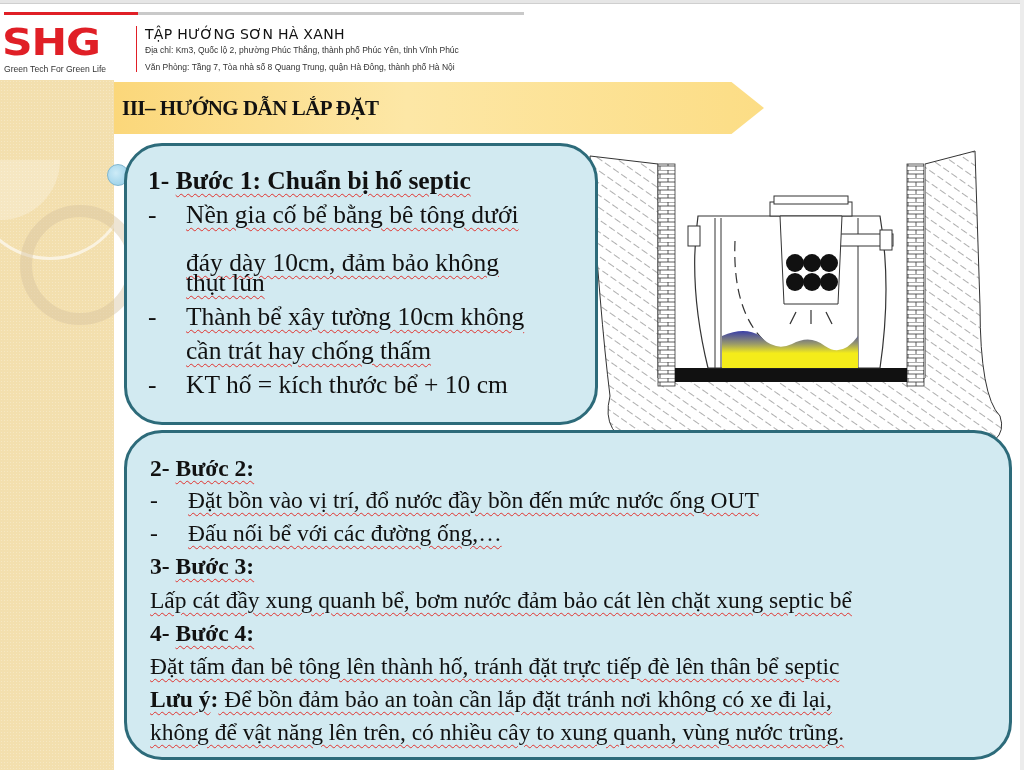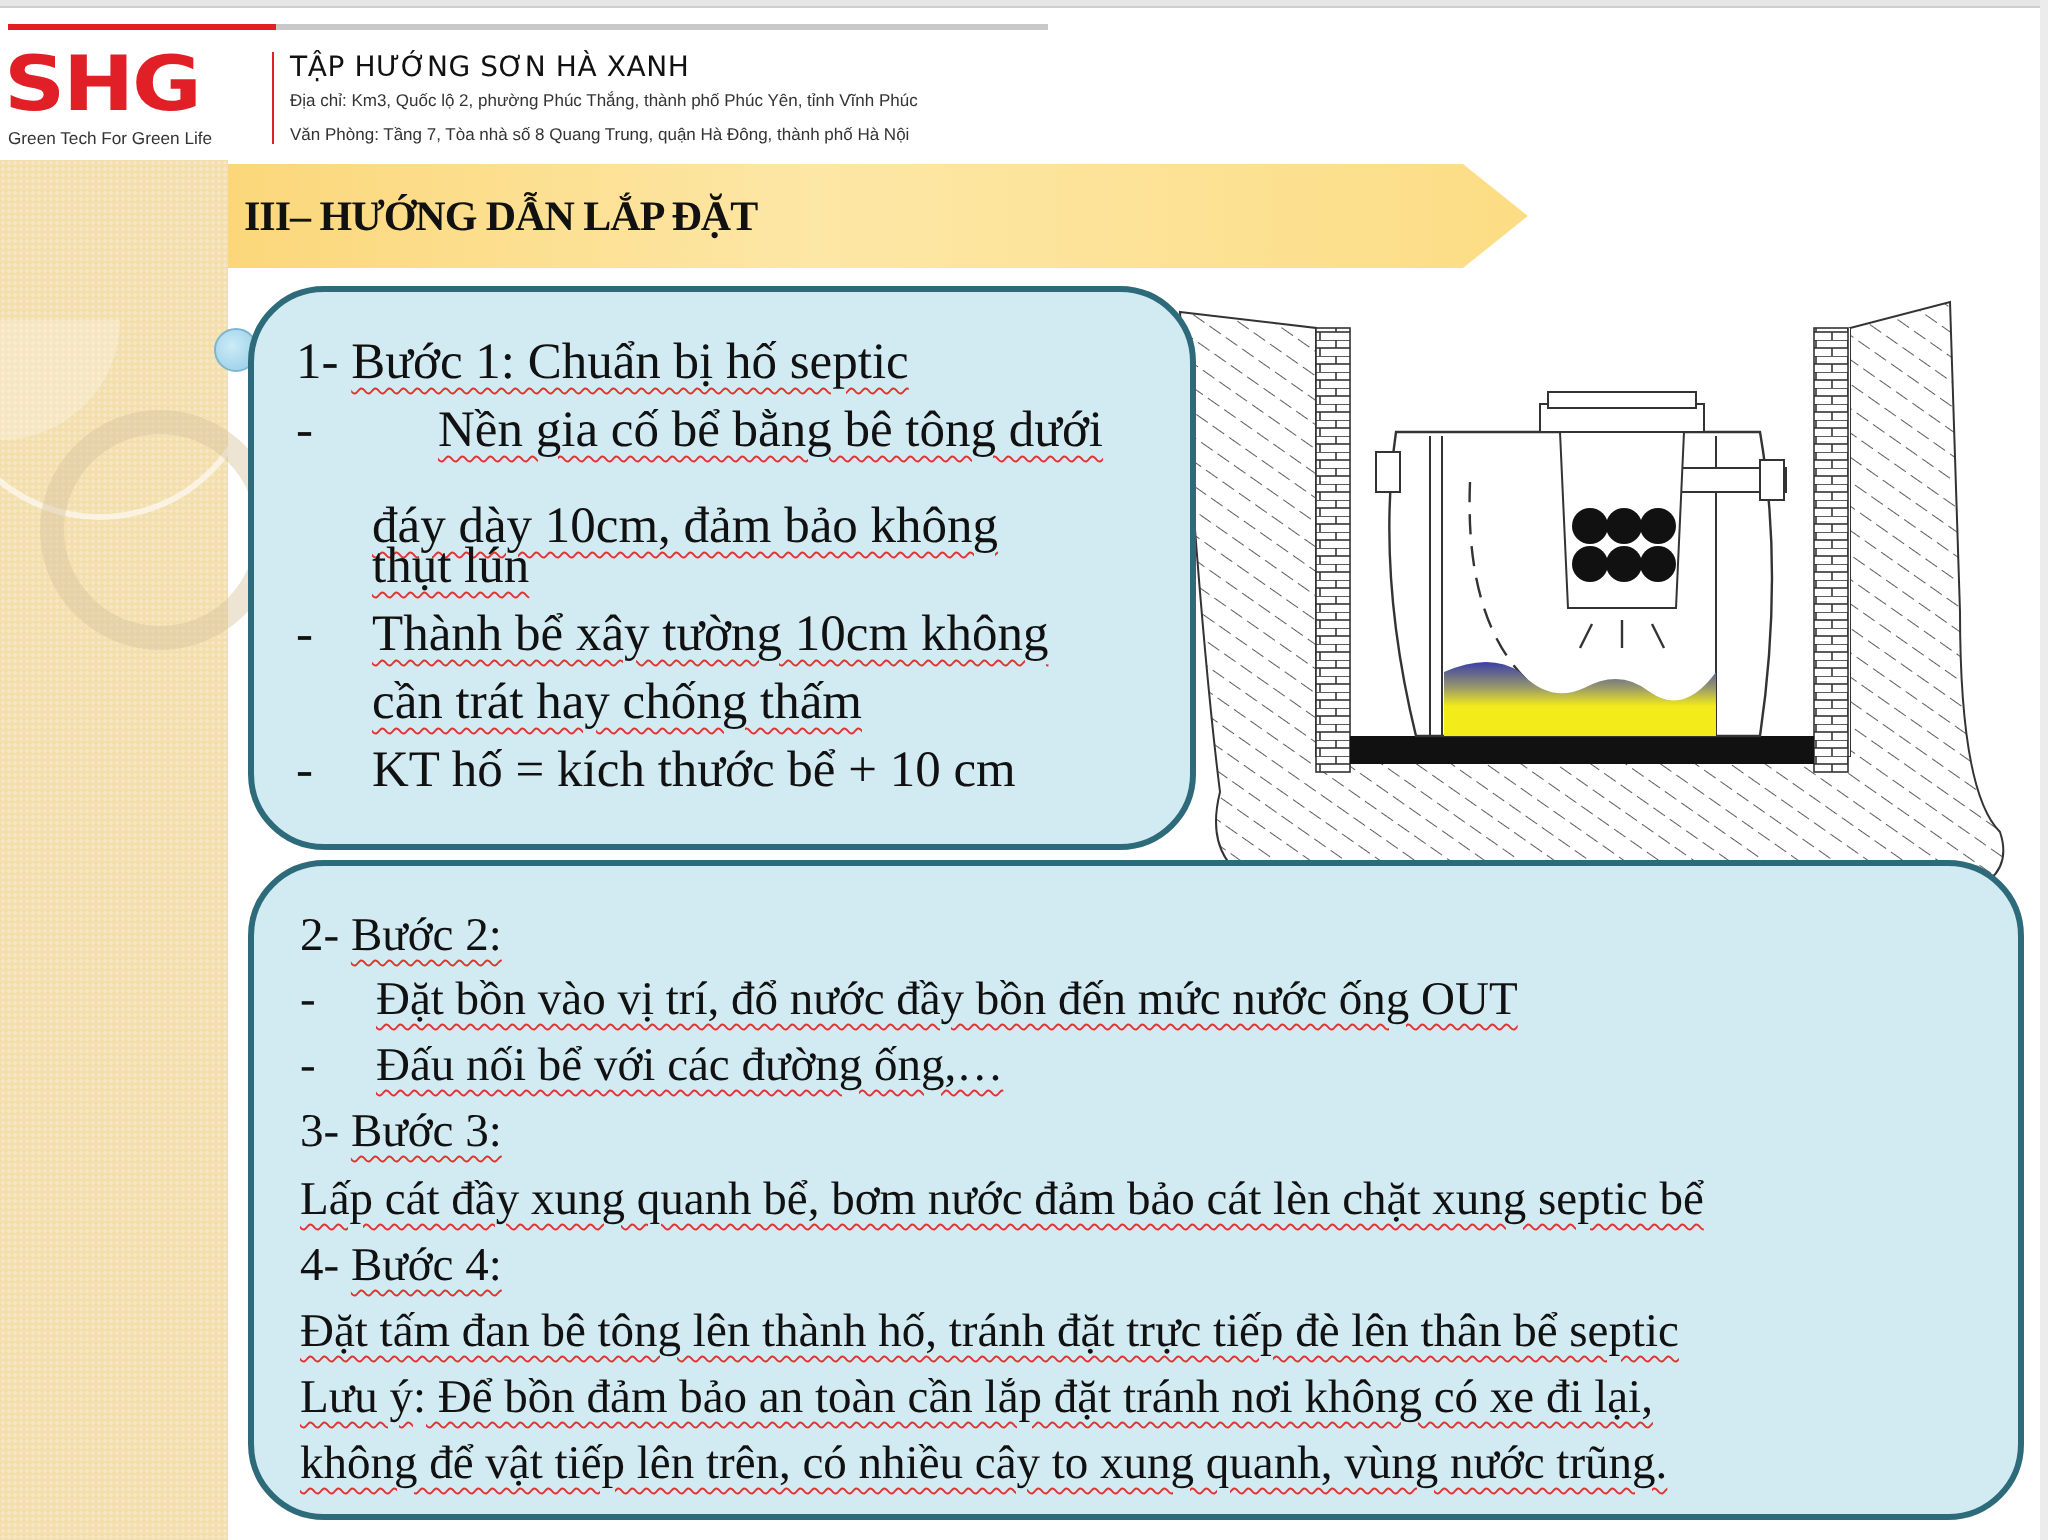--- a/index.html
+++ b/index.html
@@ -38,21 +38,21 @@
 
     
     .box { position: absolute; background: #d2eaf1; border: 3px solid #2d6b7a; border-radius: 38px; }
     .box1 { left: 124px; top: 143px; width: 474px; height: 282px; }
     .box2 { left: 124px; top: 430px; width: 888px; height: 330px; }
     .bullet-dot { position: absolute; left: 107px; top: 164px; width: 22px; height: 22px; border-radius: 50%; background: radial-gradient(circle at 40% 40%, #cdebf7, #8fcbe6); border: 1px solid #7fb6cf; }
 
     .t { position: absolute; white-space: nowrap; font-family: "Liberation Serif", serif; color: #111; }
     .b1 { font-size: 25.5px; line-height: 33px; }
     .b2 { font-size: 23.5px; line-height: 33px; }
-    .bold { font-weight: normal; }
+    .bold { font-weight: bold; }
     .u { text-decoration: underline wavy #e0332f; text-decoration-thickness: 1px; text-underline-offset: 4px; }
 
     
     .diagram { position: absolute; left: 580px; top: 146px; width: 440px; height: 318px; background: #fff; }
   </style>
 </head>
 <body>
 
 <div class="top-strip"></div>
 <div class="slide-frame-right"></div>
@@ -141,21 +141,21 @@
     <path d="M142,190 Q165,180 180,190 Q195,206 212,198 Q230,188 245,200 Q262,212 278,190 L278,222 L142,222 Z" fill="url(#liquid)"></path>
   </svg>
 </div>
 
 <div class="bullet-dot"></div>
 <div class="box box1"></div>
 <div class="t b1 bold" style="left:148px; top:164px;">
   <span>1- </span><span class="u">Bước 1: Chuẩn bị hố septic</span>
 </div>
 <div class="t b1" style="left:148px; top:198px;">-</div>
-<div class="t b1 u" style="left:186px; top:198px;margin-left:33px;">Nền gia cố bể bằng bê tông dưới</div>
+<div class="t b1 u" style="left:186px; top:198px;">Nền gia cố bể bằng bê tông dưới</div>
 <div class="t b1 u" style="left:186px; top:246px;">đáy dày 10cm, đảm bảo không</div>
 <div class="t b1 u" style="left:186px; top:266px;">thụt lún</div>
 <div class="t b1" style="left:148px; top:300px;">-</div>
 <div class="t b1 u" style="left:186px; top:300px;">Thành bể xây tường 10cm không</div>
 <div class="t b1 u" style="left:186px; top:334px;">cần trát hay chống thấm</div>
 <div class="t b1" style="left:148px; top:368px;">-</div>
 <div class="t b1" style="left:186px; top:368px;">KT hố = kích thước bể + 10 cm</div>
 
 <div class="box box2"></div>
 <div class="t b2 bold" style="left:150px; top:452px;">
@@ -172,13 +172,13 @@
 <div class="t b2 u" style="left:150px; top:584px;">Lấp cát đầy xung quanh bể, bơm nước đảm bảo cát lèn chặt xung septic bể</div>
 
 <div class="t b2 bold" style="left:150px; top:617px;">
   <span>4- </span><span class="u">Bước 4:</span>
 </div>
 <div class="t b2 u" style="left:150px; top:650px;">Đặt tấm đan bê tông lên thành hố, tránh đặt trực tiếp đè lên thân bể septic</div>
 
 <div class="t b2" style="left:150px; top:683px;">
   <span class="bold u">Lưu ý</span><span class="bold">:</span><span class="u"> Để bồn đảm bảo an toàn cần lắp đặt tránh nơi không có xe đi lại,</span>
 </div>
-<div class="t b2 u" style="left:150px; top:716px;">không để vật tiếp lên trên, có nhiều cây to xung quanh, vùng nước trũng.</div>
+<div class="t b2 u" style="left:150px; top:716px;">không để vật năng lên trên, có nhiều cây to xung quanh, vùng nước trũng.</div>
 
 </body></html>

